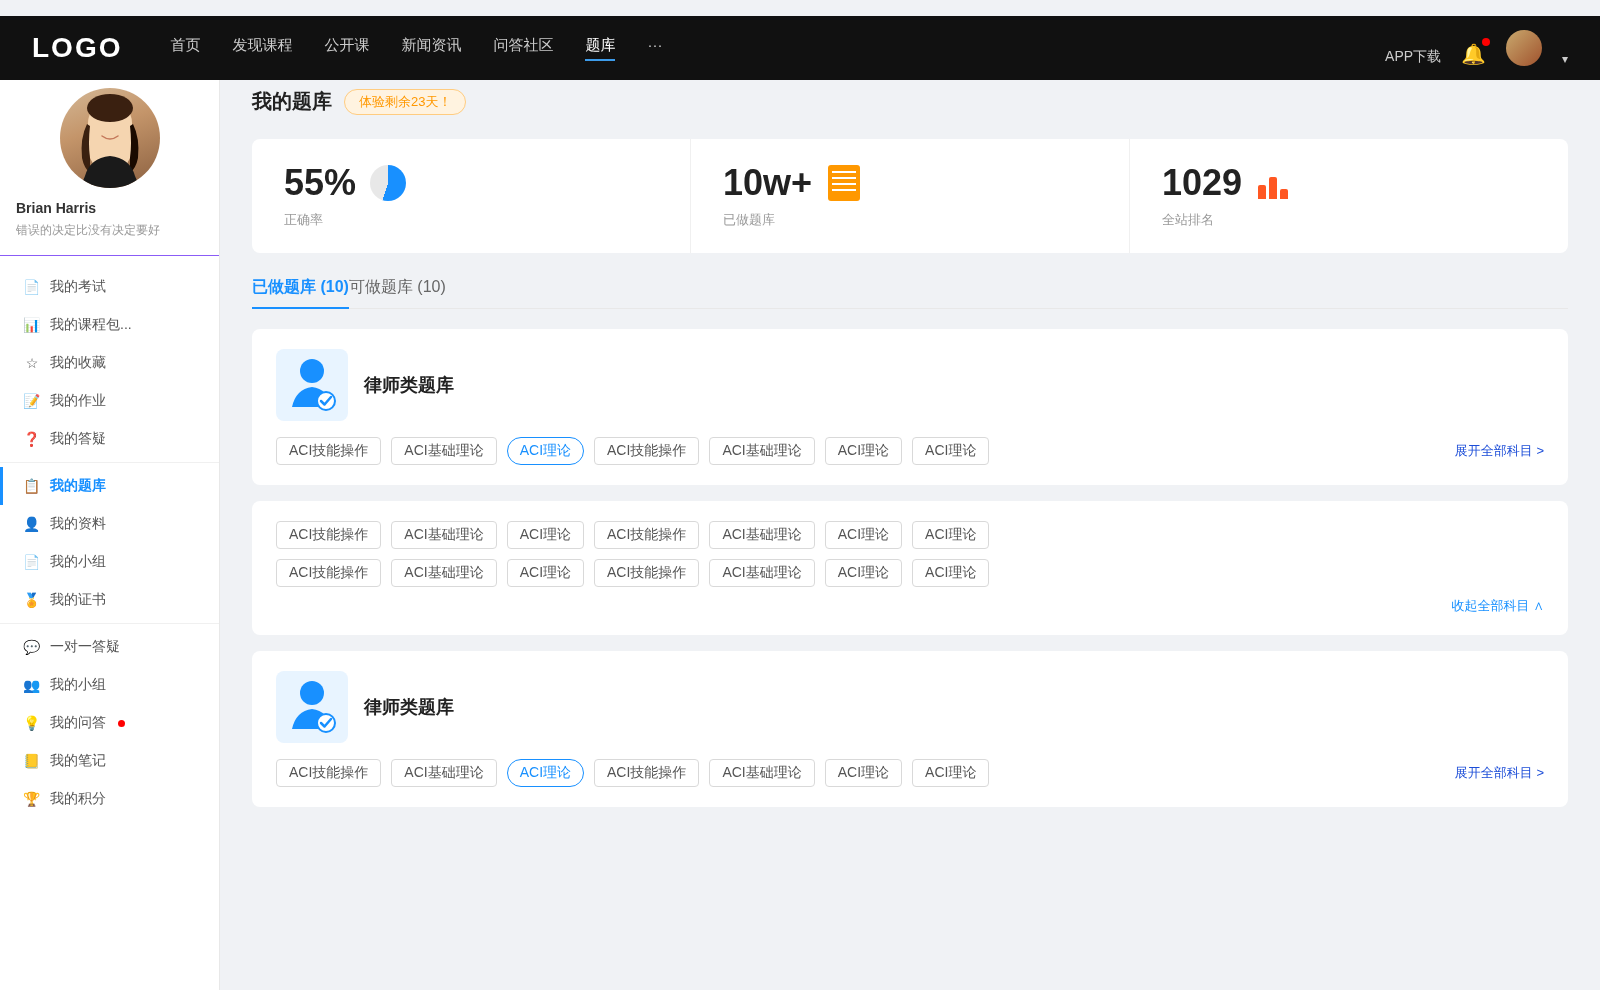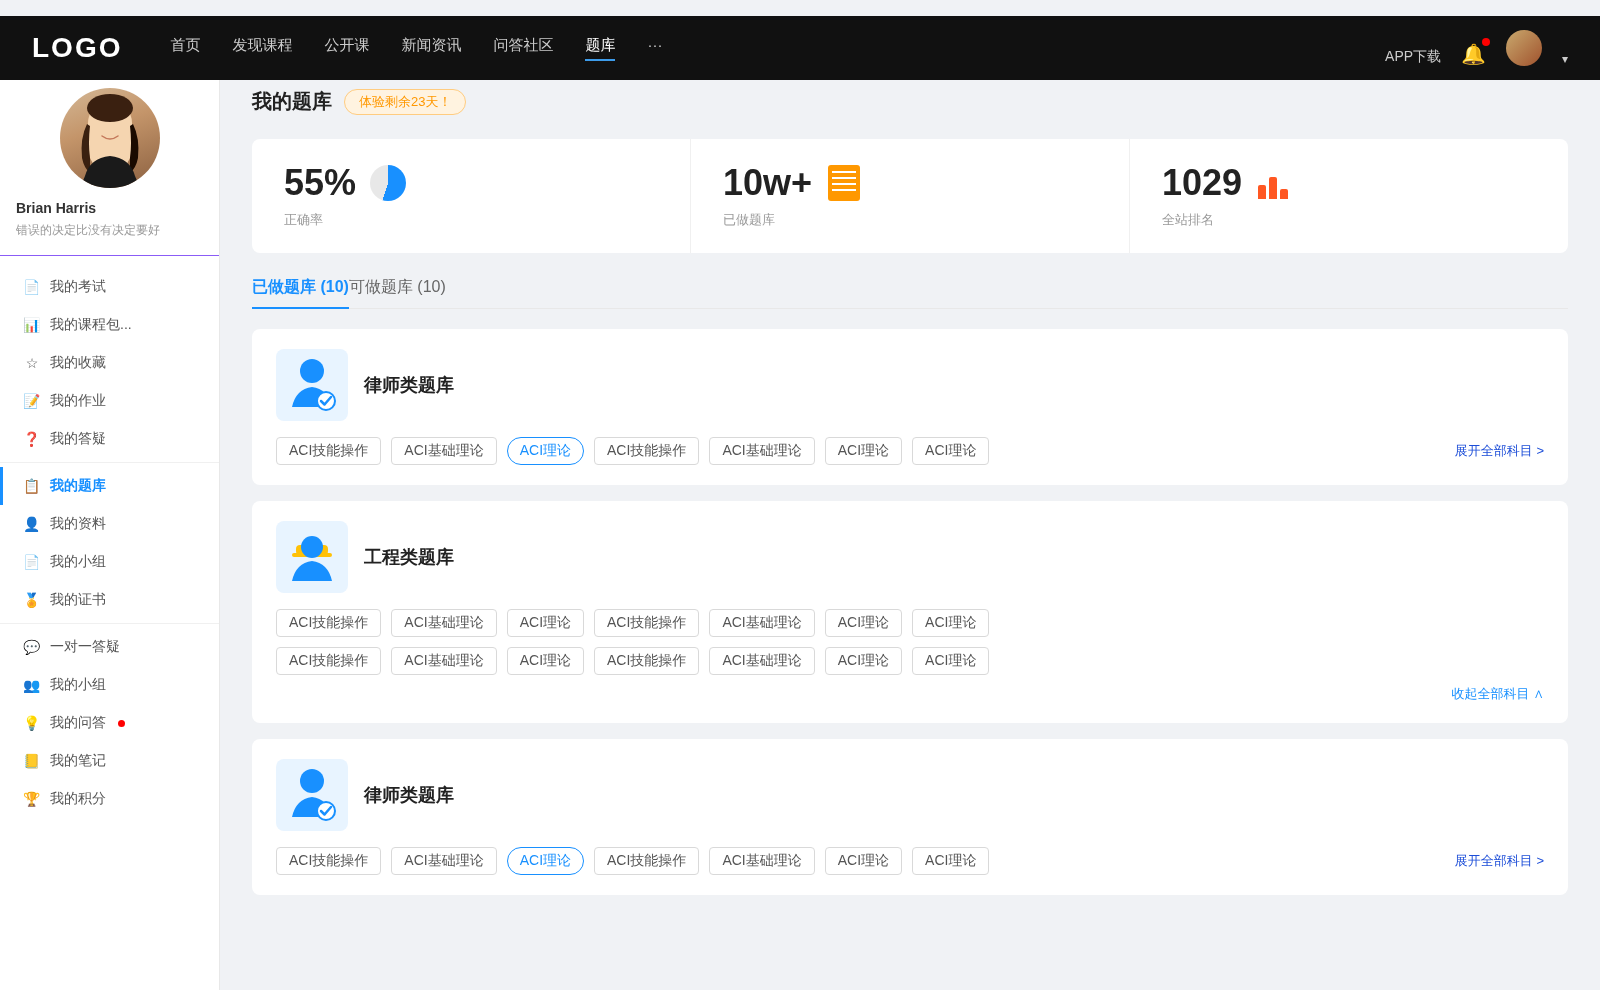--- a/index.html
+++ b/index.html
@@ -577,34 +577,20 @@
         <span class="tag active-tag">ACI理论</span>
         <span class="tag">ACI技能操作</span>
         <span class="tag">ACI基础理论</span>
         <span class="tag">ACI理论</span>
         <span class="tag">ACI理论</span>
         <span class="expand-link">展开全部科目 &gt;</span>
       </div>
     </div>
 
     <div class="qbank-card">
-      <div class="qbank-header">
-        <div class="qbank-icon-wrap">
-          <svg width="52" height="60" viewBox="0 0 52 60" xmlns="http://www.w3.org/2000/svg">
-
-            <rect x="10" y="18" width="32" height="10" rx="4" fill="#ffc107"></rect>
-            <rect x="6" y="26" width="40" height="4" rx="2" fill="#ffc107"></rect>
-
-            <circle cx="26" cy="20" r="11" fill="#1890ff"></circle>
-
-            <path d="M6 54 Q10 36 26 34 Q42 36 46 54 Z" fill="#1890ff"></path>
-          </svg>
-        </div>
-        <span class="qbank-title">工程类题库</span>
-      </div>
       <div class="tags-row">
         <span class="tag">ACI技能操作</span>
         <span class="tag">ACI基础理论</span>
         <span class="tag">ACI理论</span>
         <span class="tag">ACI技能操作</span>
         <span class="tag">ACI基础理论</span>
         <span class="tag">ACI理论</span>
         <span class="tag">ACI理论</span>
       </div>
       <div class="tags-row-2">

